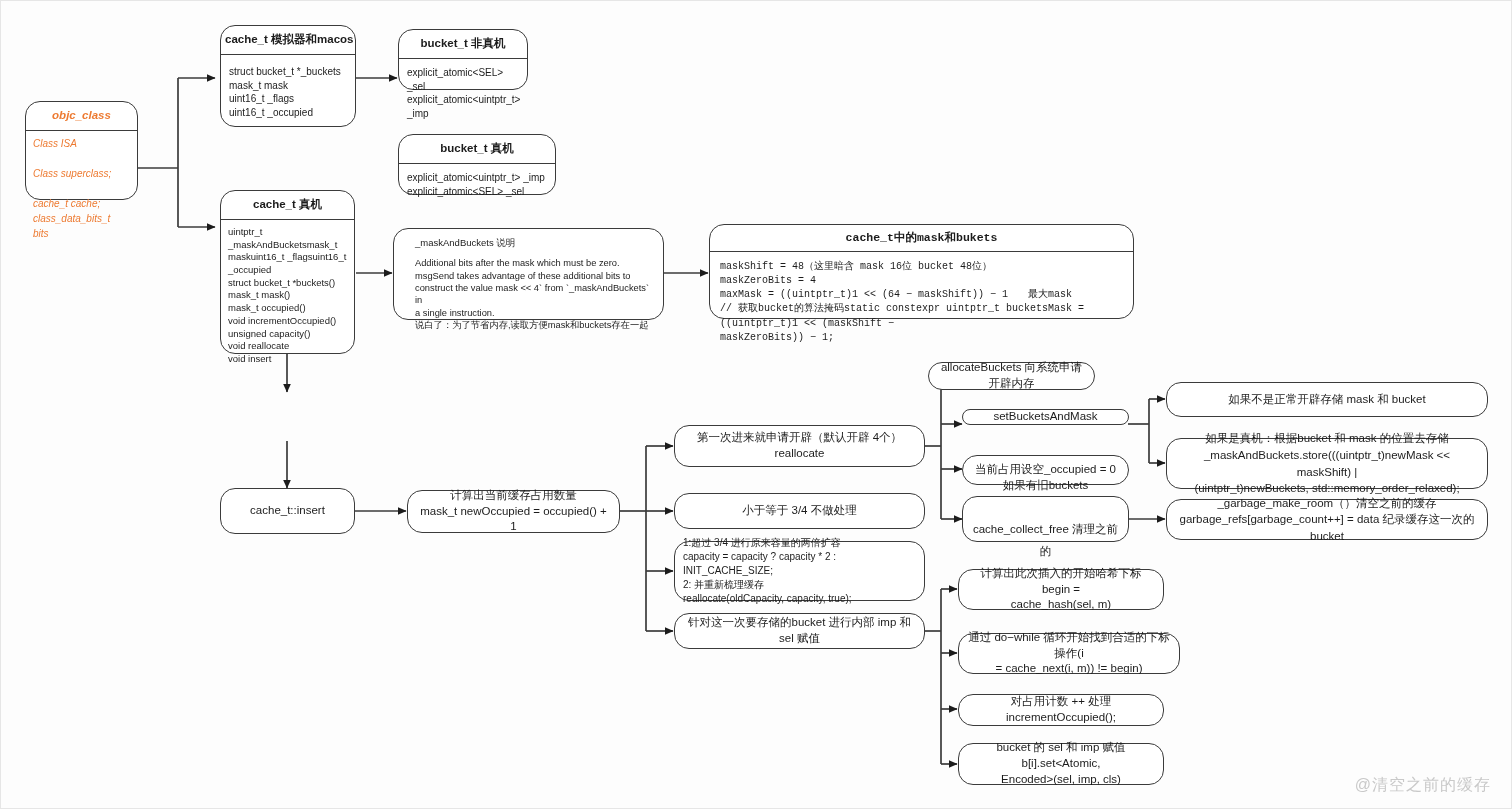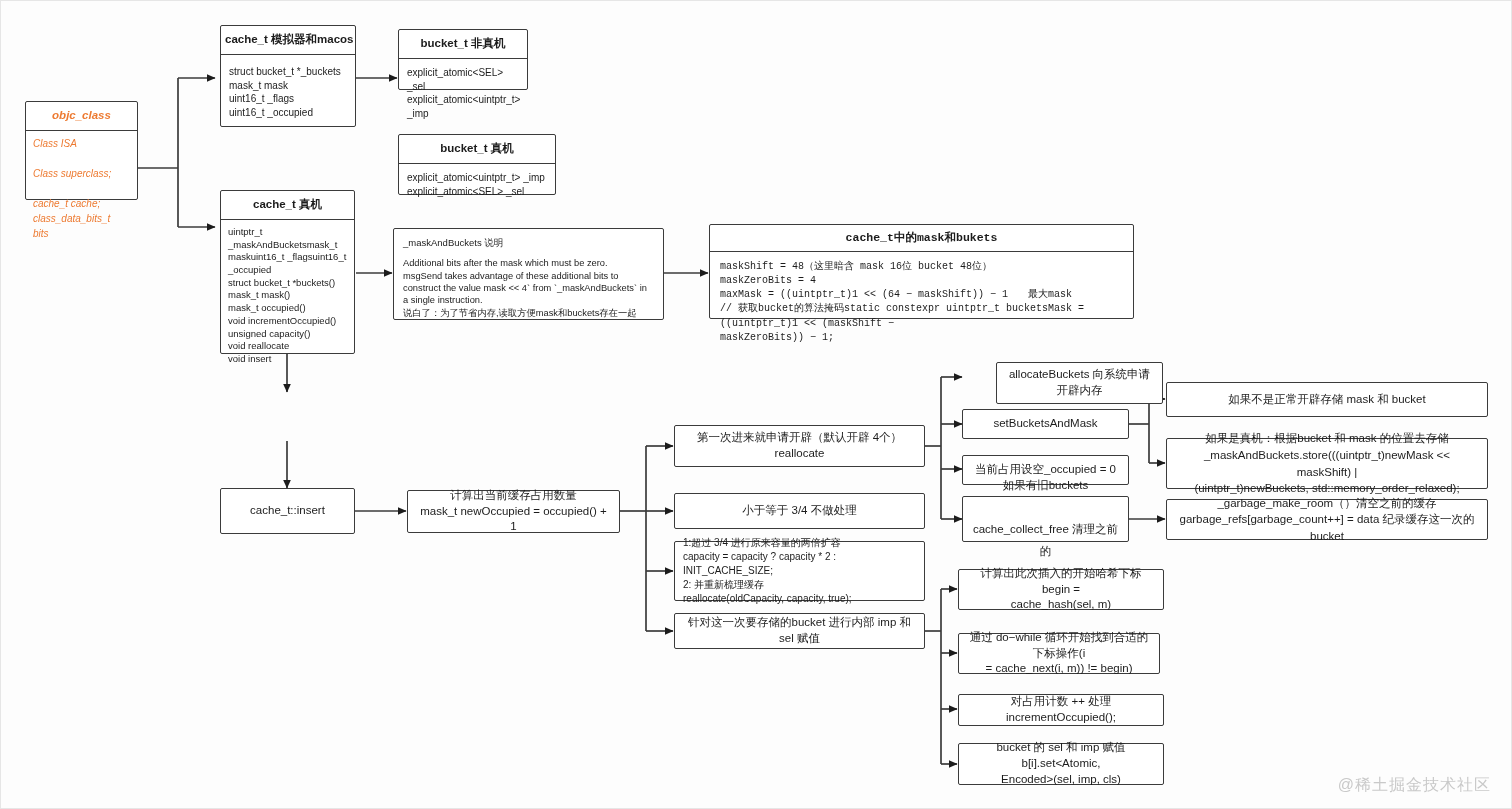--- a/index.html
+++ b/index.html
@@ -14,21 +14,21 @@
     background:#fdfdfd;
     border:1px solid #e6e6e6;
     box-sizing:border-box;
   }
   svg.edges{position:absolute;left:0;top:0;width:1512px;height:809px;pointer-events:none;}
   .node{
     position:absolute;
     box-sizing:border-box;
     background:#ffffff;
     border:1.4px solid #3b3b3b;
-    border-radius:2px;
+    border-radius:15px;
     color:#1c1c1c;
     font-size:11.5px;
     line-height:1.38;
   }
   .node .title{
     text-align:center;
     font-weight:bold;
     font-size:11.5px;
     padding:6px 4px 6px 4px;
     border-bottom:1.3px solid #3b3b3b;
@@ -158,21 +158,21 @@
 _occupied
 struct bucket_t *buckets()
 mask_t mask()
 mask_t occupied()
 void incrementOccupied()
 unsigned capacity()
 void reallocate
 void insert</div>
   </div>
 
-  <div class="node" style="left:392px;top:227px;width:271px;height:92px;">
+  <div class="node" style="left:392px;top:227px;width:271px;height:92px;padding-left:12px;">
     <div class="body" style="font-size:9.5px;padding:7px 9px 0 9px;">_maskAndBuckets 说明</div>
     <div class="body" style="font-size:9.3px;line-height:1.34;padding:8px 9px 6px 9px;">Additional bits after the mask which must be zero.
 msgSend takes advantage of these additional bits to
 construct the value mask &lt;&lt; 4` from `_maskAndBuckets` in
 a single instruction.
 说白了：为了节省内存,读取方便mask和buckets存在一起</div>
   </div>
 
   <div class="node" style="left:708px;top:223px;width:425px;height:95px;font-family:Liberation Mono, monospace;">
     <div class="title" style="padding:5px 4px;">cache_t中的mask和bukets</div>
@@ -194,44 +194,44 @@
 
   <div class="node plain" style="left:673px;top:492px;width:251px;height:36px;text-align:right;">小于等于 3/4 不做处理</div>
 
   <div class="node plain left" style="left:673px;top:540px;width:251px;height:60px;font-size:10px;line-height:1.42;padding:6px 8px;">1:超过 3/4 进行原来容量的两倍扩容
 capacity = capacity ? capacity * 2 : INIT_CACHE_SIZE;
 2: 并重新梳理缓存
 reallocate(oldCapacity, capacity, true);</div>
 
   <div class="node plain" style="left:673px;top:612px;width:251px;height:36px;">针对这一次要存储的bucket 进行内部 imp 和sel 赋值</div>
 
-  <div class="node plain" style="left:995px;top:361px;width:167px;height:42px;">allocateBuckets 向系统申请开辟内存</div>
-
-  <div class="node plain" style="left:961px;top:408px;width:167px;height:30px;">setBucketsAndMask</div>
+  <div class="node plain" style="left:927px;top:361px;width:167px;height:28px;">allocateBuckets 向系统申请开辟内存</div>
+
+  <div class="node plain" style="left:961px;top:408px;width:167px;height:16px;">setBucketsAndMask</div>
 
   <div class="node plain" style="left:961px;top:454px;width:167px;height:30px;">当前占用设空_occupied = 0</div>
 
   <div class="node plain" style="left:961px;top:495px;width:167px;height:46px;line-height:1.9;">如果有旧buckets
 
 cache_collect_free 清理之前的</div>
 
   <div class="node plain" style="left:1165px;top:381px;width:322px;height:35px;">如果不是正常开辟存储 mask 和 bucket</div>
 
   <div class="node plain" style="left:1165px;top:437px;width:322px;height:51px;line-height:1.45;">如果是真机：根据bucket 和 mask 的位置去存储
 _maskAndBuckets.store(((uintptr_t)newMask &lt;&lt; maskShift) |
 (uintptr_t)newBuckets, std::memory_order_relaxed);</div>
 
   <div class="node plain" style="left:1165px;top:498px;width:322px;height:41px;line-height:1.45;">_garbage_make_room（）清空之前的缓存
 garbage_refs[garbage_count++] = data 纪录缓存这一次的bucket</div>
 
   <div class="node plain" style="left:957px;top:568px;width:206px;height:41px;">计算出此次插入的开始哈希下标begin =
 cache_hash(sel, m)</div>
 
-  <div class="node plain" style="left:957px;top:632px;width:202px;height:41px;">通过 do−while 循环开始找到合适的下标操作(i
+  <div class="node plain" style="left:957px;top:632px;width:222px;height:41px;">通过 do−while 循环开始找到合适的下标操作(i
 = cache_next(i, m)) != begin)</div>
 
   <div class="node plain" style="left:957px;top:693px;width:206px;height:32px;">对占用计数 ++ 处理incrementOccupied();</div>
 
   <div class="node plain" style="left:957px;top:742px;width:206px;height:42px;">bucket 的 sel 和 imp 赋值b[i].set&lt;Atomic,
 Encoded&gt;(sel, imp, cls)</div>
 
-  <div class="watermark">@稀土掘金技术社区</div>
+  <div class="watermark">@清空之前的缓存</div>
 </div>
 
 </body></html>

